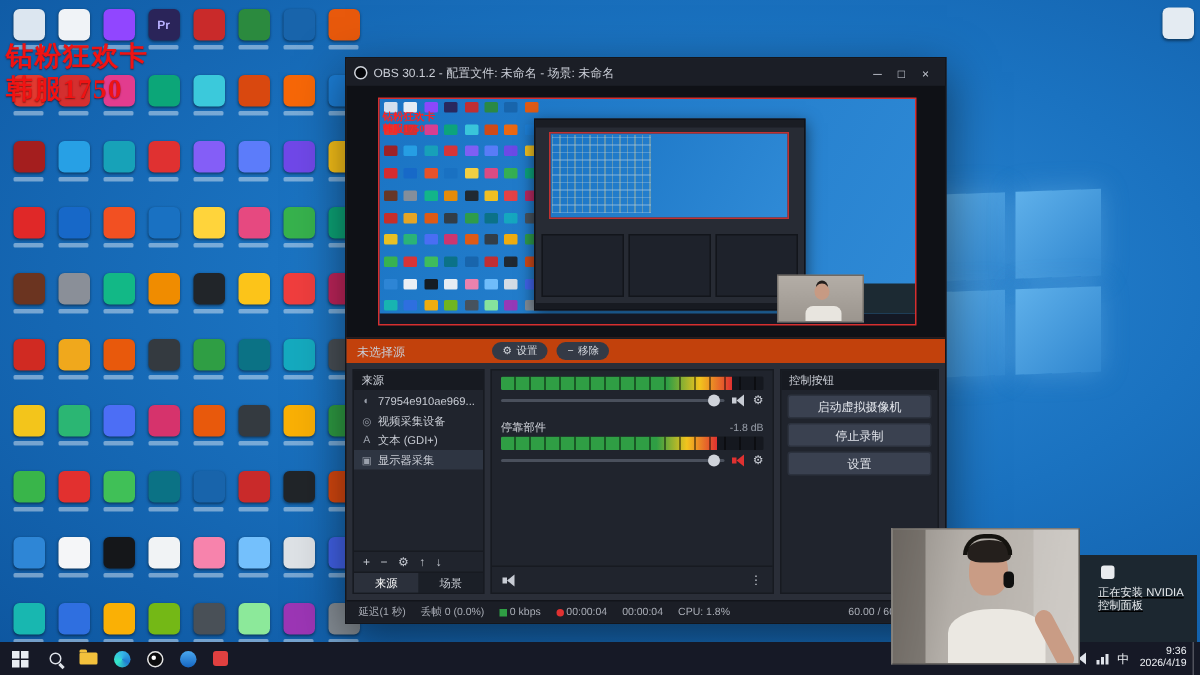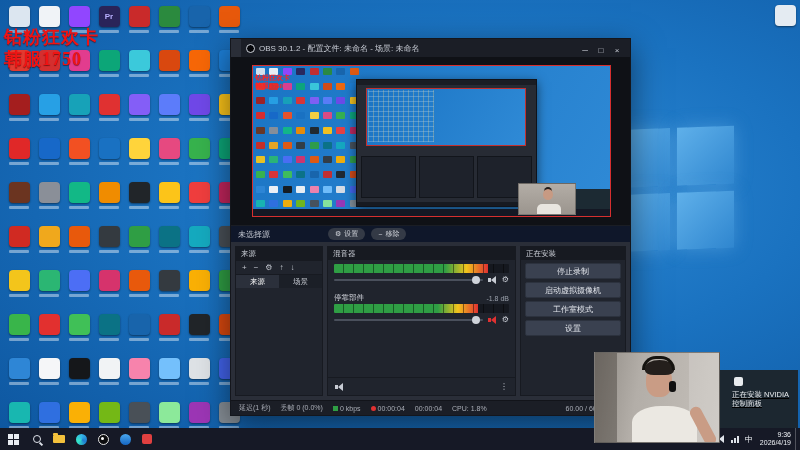--- a/index.html
+++ b/index.html
@@ -18,21 +18,21 @@
   .lblbar{width:20px;height:3px;margin:3px auto 0;background:rgba(255,255,255,.42);border-radius:1px;}
   .m-icon{position:absolute;border-radius:1px;opacity:.95;}
   
   .overlay-text{position:absolute;left:4px;top:26px;z-index:3;color:#f01313;font-weight:800;
     font-size:18px;line-height:22px;letter-spacing:1px;text-shadow:0 1px 1px rgba(70,0,0,.6);
     font-family:"Liberation Serif",serif;}
   
   .obs-window{position:absolute;left:230px;top:38px;width:401px;height:378px;background:#2a2e38;z-index:4;
     box-shadow:0 10px 30px rgba(0,0,0,.5);border:1px solid #14161c;box-sizing:border-box;
     display:flex;flex-direction:column;}
-  .titlebar{flex:0 0 16px;background:#1b1e26;display:flex;align-items:center;padding:0 5px;gap:4px;margin-left:10px;}
+  .titlebar{flex:0 0 16px;background:#1b1e26;display:flex;align-items:center;padding:0 5px;gap:4px;}
   .obs-logo{width:9px;height:9px;border-radius:50%;background:#05060a;border:1.5px solid #cfd3da;box-sizing:border-box;}
   .title{font-size:8px;color:#c9cdd6;flex:1;white-space:nowrap;overflow:hidden;}
   .winbtn{display:inline-block;width:16px;text-align:center;font-size:8px;color:#c9cdd6;}
   .menubar{flex:0 0 15px;display:flex;align-items:center;padding:0 2px;background:#2a2e38;border-bottom:1px solid #1d2028;}
   .menu-item{font-size:8px;color:#d4d7de;padding:0 5px;white-space:nowrap;}
   .preview{flex:0 0 168px;position:relative;background:#0f1116;}
   .canvas{position:absolute;left:22px;top:9px;width:357px;height:150px;overflow:hidden;
     background:linear-gradient(120deg,#1a74c4,#2f8ad6);outline:1px solid #d62f2f;}
   .mini-overlay{position:absolute;left:2px;top:8px;color:#f22;font-weight:700;font-size:7px;line-height:8px;
     font-family:"Liberation Serif",serif;z-index:3;}
@@ -47,21 +47,21 @@
   .m-docks{position:absolute;left:4px;bottom:8px;right:4px;height:42px;display:flex;gap:3px;}
   .m-docks i{background:#1e222b;border:1px solid #12151b;flex:1;}
   .m-status{position:absolute;left:0;bottom:0;width:100%;height:4px;background:#171a21;}
   .mini-task{position:absolute;left:0;bottom:0;width:100%;height:7px;background:#141824;z-index:4;}
   .mini-toast{position:absolute;right:0;bottom:7px;width:62px;height:20px;background:#1c2a33;z-index:4;}
   .mini-cam{position:absolute;left:265px;top:117px;width:56px;height:30px;z-index:5;
     background:linear-gradient(#b3ada6,#9b958e);border:1px solid rgba(0,0,0,.3);}
   .mc-head{position:absolute;left:24px;top:5px;width:10px;height:11px;border-radius:50%;background:#c79a83;
     box-shadow:0 -3px 0 -1px #221d1b;}
   .mc-body{position:absolute;left:18px;bottom:0;width:24px;height:10px;border-radius:5px 5px 0 0;background:#e8e5df;}
-  .srcbar{flex:0 0 16px;background:#0f172a;display:flex;align-items:center;padding:0 7px;gap:6px;border-top:1px solid #1a1d24;}
+  .srcbar{flex:0 0 16px;background:#c2410c;display:flex;align-items:center;padding:0 7px;gap:6px;border-top:1px solid #1a1d24;}
   .nosrc{font-size:8px;color:#c9cdd6;}
   .pills{display:flex;gap:6px;margin-left:52px;}
   .pill{display:flex;align-items:center;gap:3px;background:#343a46;border-radius:7px;padding:1px 7px;
     font-size:7px;color:#d6d9df;}
   .pill .g{font-size:7px;}
   .docks{flex:1;display:flex;gap:4px;padding:4px;min-height:0;}
   .dock{background:#20242d;border:1px solid #171a21;display:flex;flex-direction:column;min-height:0;box-sizing:border-box;}
   .dock.sources{flex:0 0 88px;}
   .dock.mixer{flex:1;}
   .dock.controls{flex:0 0 106px;}
@@ -615,34 +615,51 @@
           <span class="pill">
             <span class="g">−</span>
             <span class="pl">移除</span>
           </span>
         </span>
     </div>
 
     <div class="docks">
       <div class="dock sources">
         <div class="dock-h">来源</div>
+        <div class="src-list" id="sources-list">
+            <div class="src-item">
+              <span class="src-ic">◐</span>
+              <span class="src-lb">77954e910ae969...</span>
+            </div>
+            <div class="src-item">
+              <span class="src-ic">◎</span>
+              <span class="src-lb">视频采集设备</span>
+            </div>
+            <div class="src-item">
+              <span class="src-ic">A</span>
+              <span class="src-lb">文本 (GDI+)</span>
+            </div>
+            <div class="src-item selected">
+              <span class="src-ic">▣</span>
+              <span class="src-lb">显示器采集</span>
+            </div>
+          </div>
         <div class="src-tools" id="sources-toolbar">
             <span class="tl">+</span>
             <span class="tl">−</span>
             <span class="tl">⚙</span>
             <span class="tl">↑</span>
             <span class="tl">↓</span>
           </div>
         <div class="dock-tabs" id="dock-tabs">
             <span class="tab active">来源</span>
             <span class="tab">场景</span>
           </div>
       </div>
       <div class="dock mixer">
-        <div class="dock-h">混音器</div>
         <div id="mixer-channels">
             <div class="mix-ch">
               <div class="meter">
                 <div class="meter-fill" style="width: 88%;"></div>
               </div>
               <div class="slider-row">
                 <div class="track">
                   <div class="knob" style="left: 96%;"></div>
                 </div>
                 <span class="spk"></span>
@@ -665,25 +682,24 @@
                 <span class="gear">⚙</span>
               </div>
             </div>
           </div>
         <div class="mix-foot">
           <span class="spk"></span>
           <span class="more">⋮</span>
         </div>
       </div>
       <div class="dock controls">
-        <div class="dock-h">正在安装</div>
+        <div class="dock-h">控制按钮</div>
         <div id="control-buttons">
+            <button class="ctl-btn">启动虚拟摄像机</button>
             <button class="ctl-btn">停止录制</button>
-            <button class="ctl-btn">启动虚拟摄像机</button>
-            <button class="ctl-btn">工作室模式</button>
             <button class="ctl-btn">设置</button>
           </div>
       </div>
     </div>
 
     <div class="statusbar" id="obs-statusbar">
         <span class="st-item">
           <span class="st-lb">延迟(1 秒)</span>
         </span>
         <span class="st-item">

